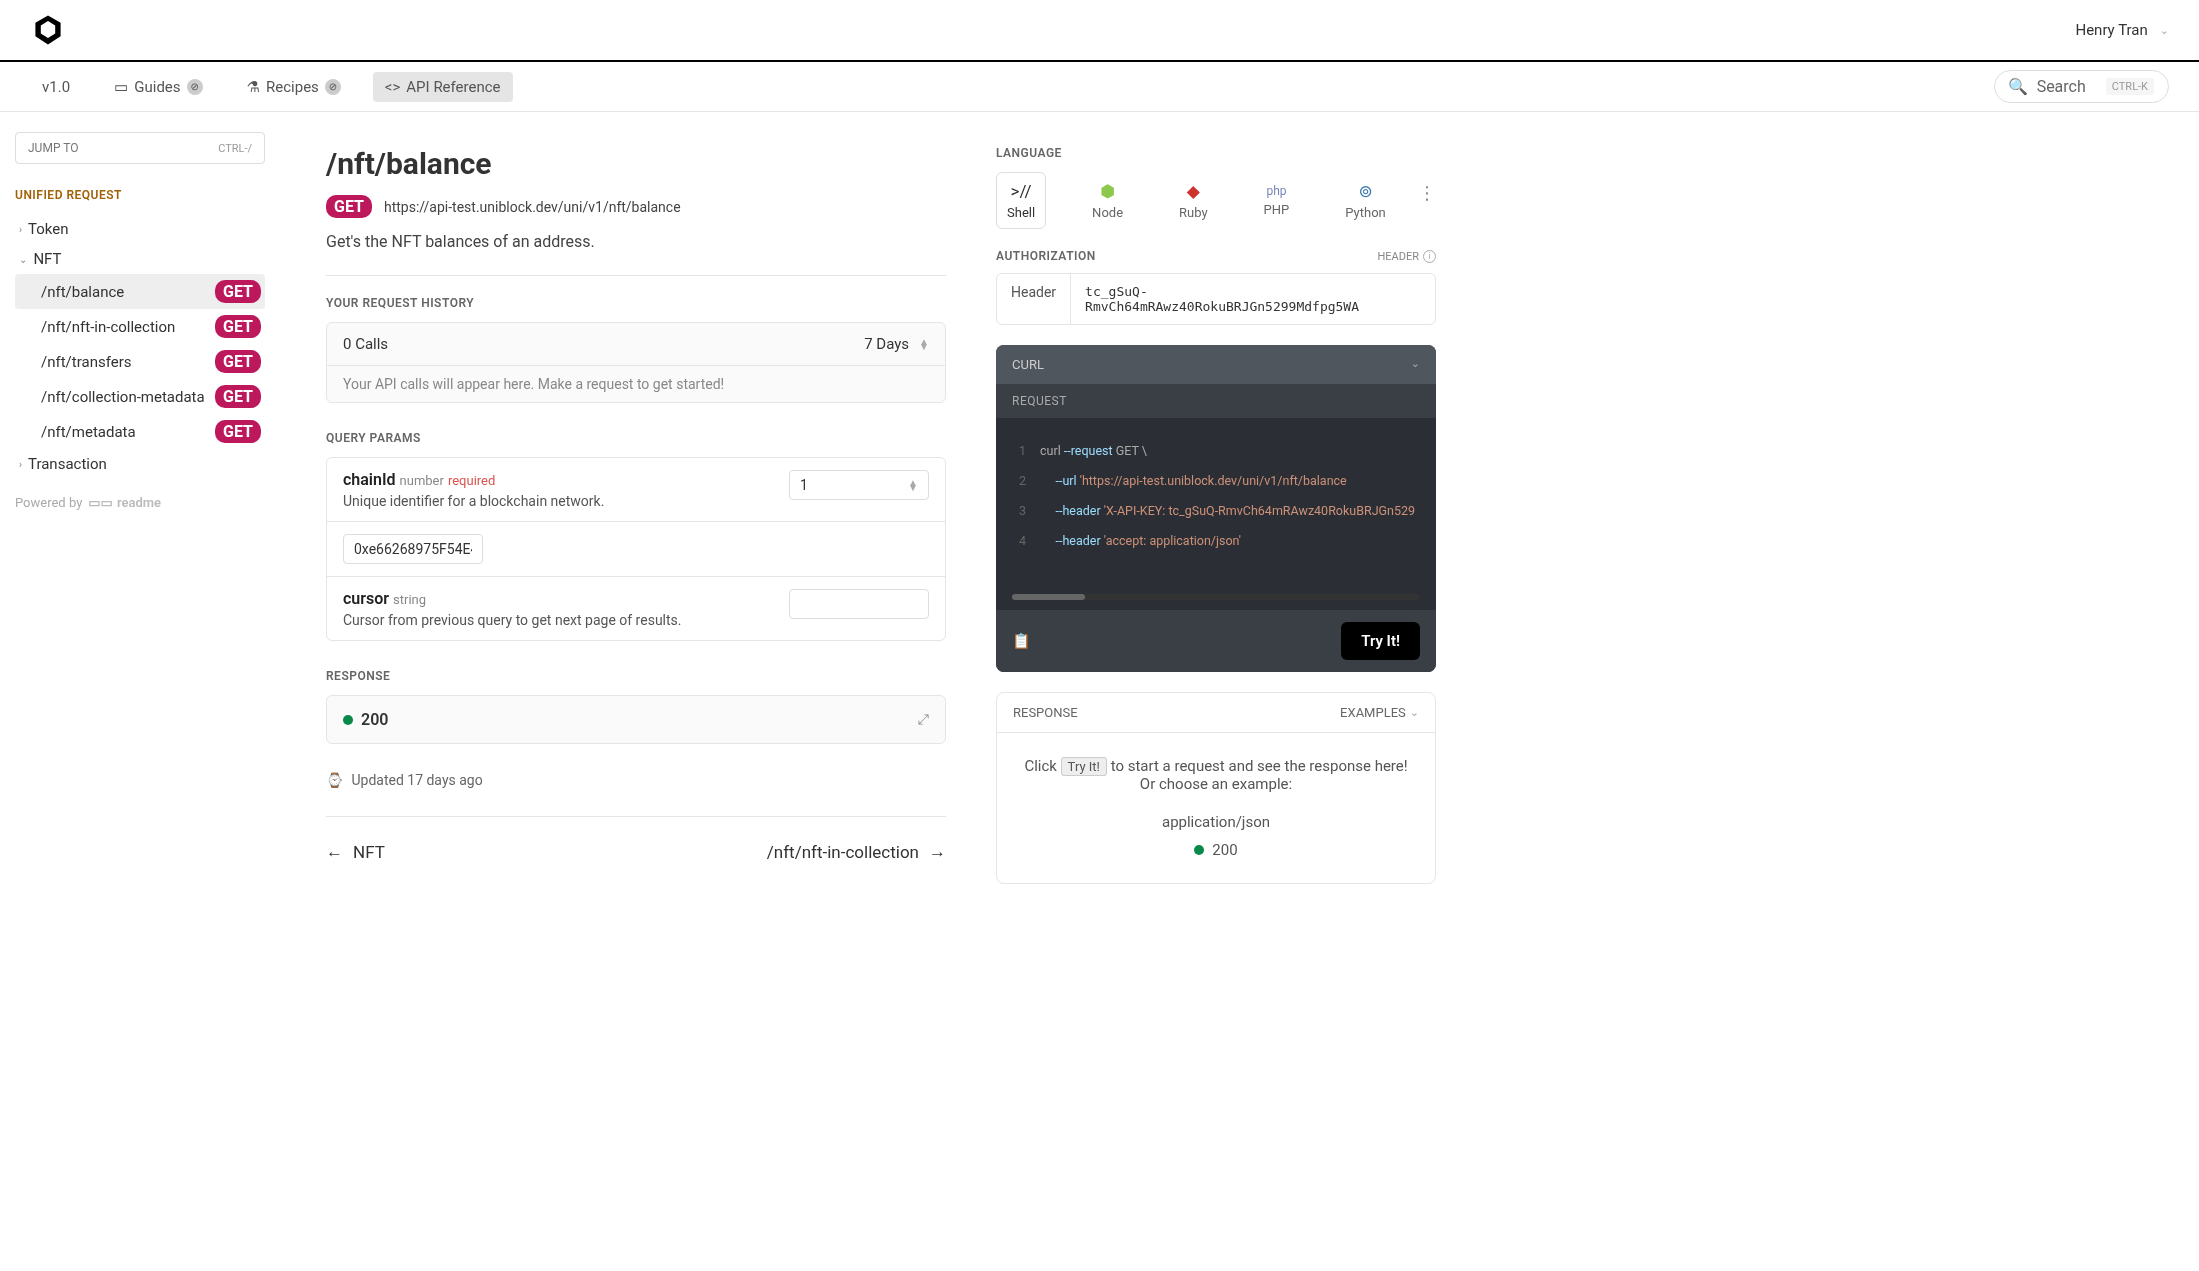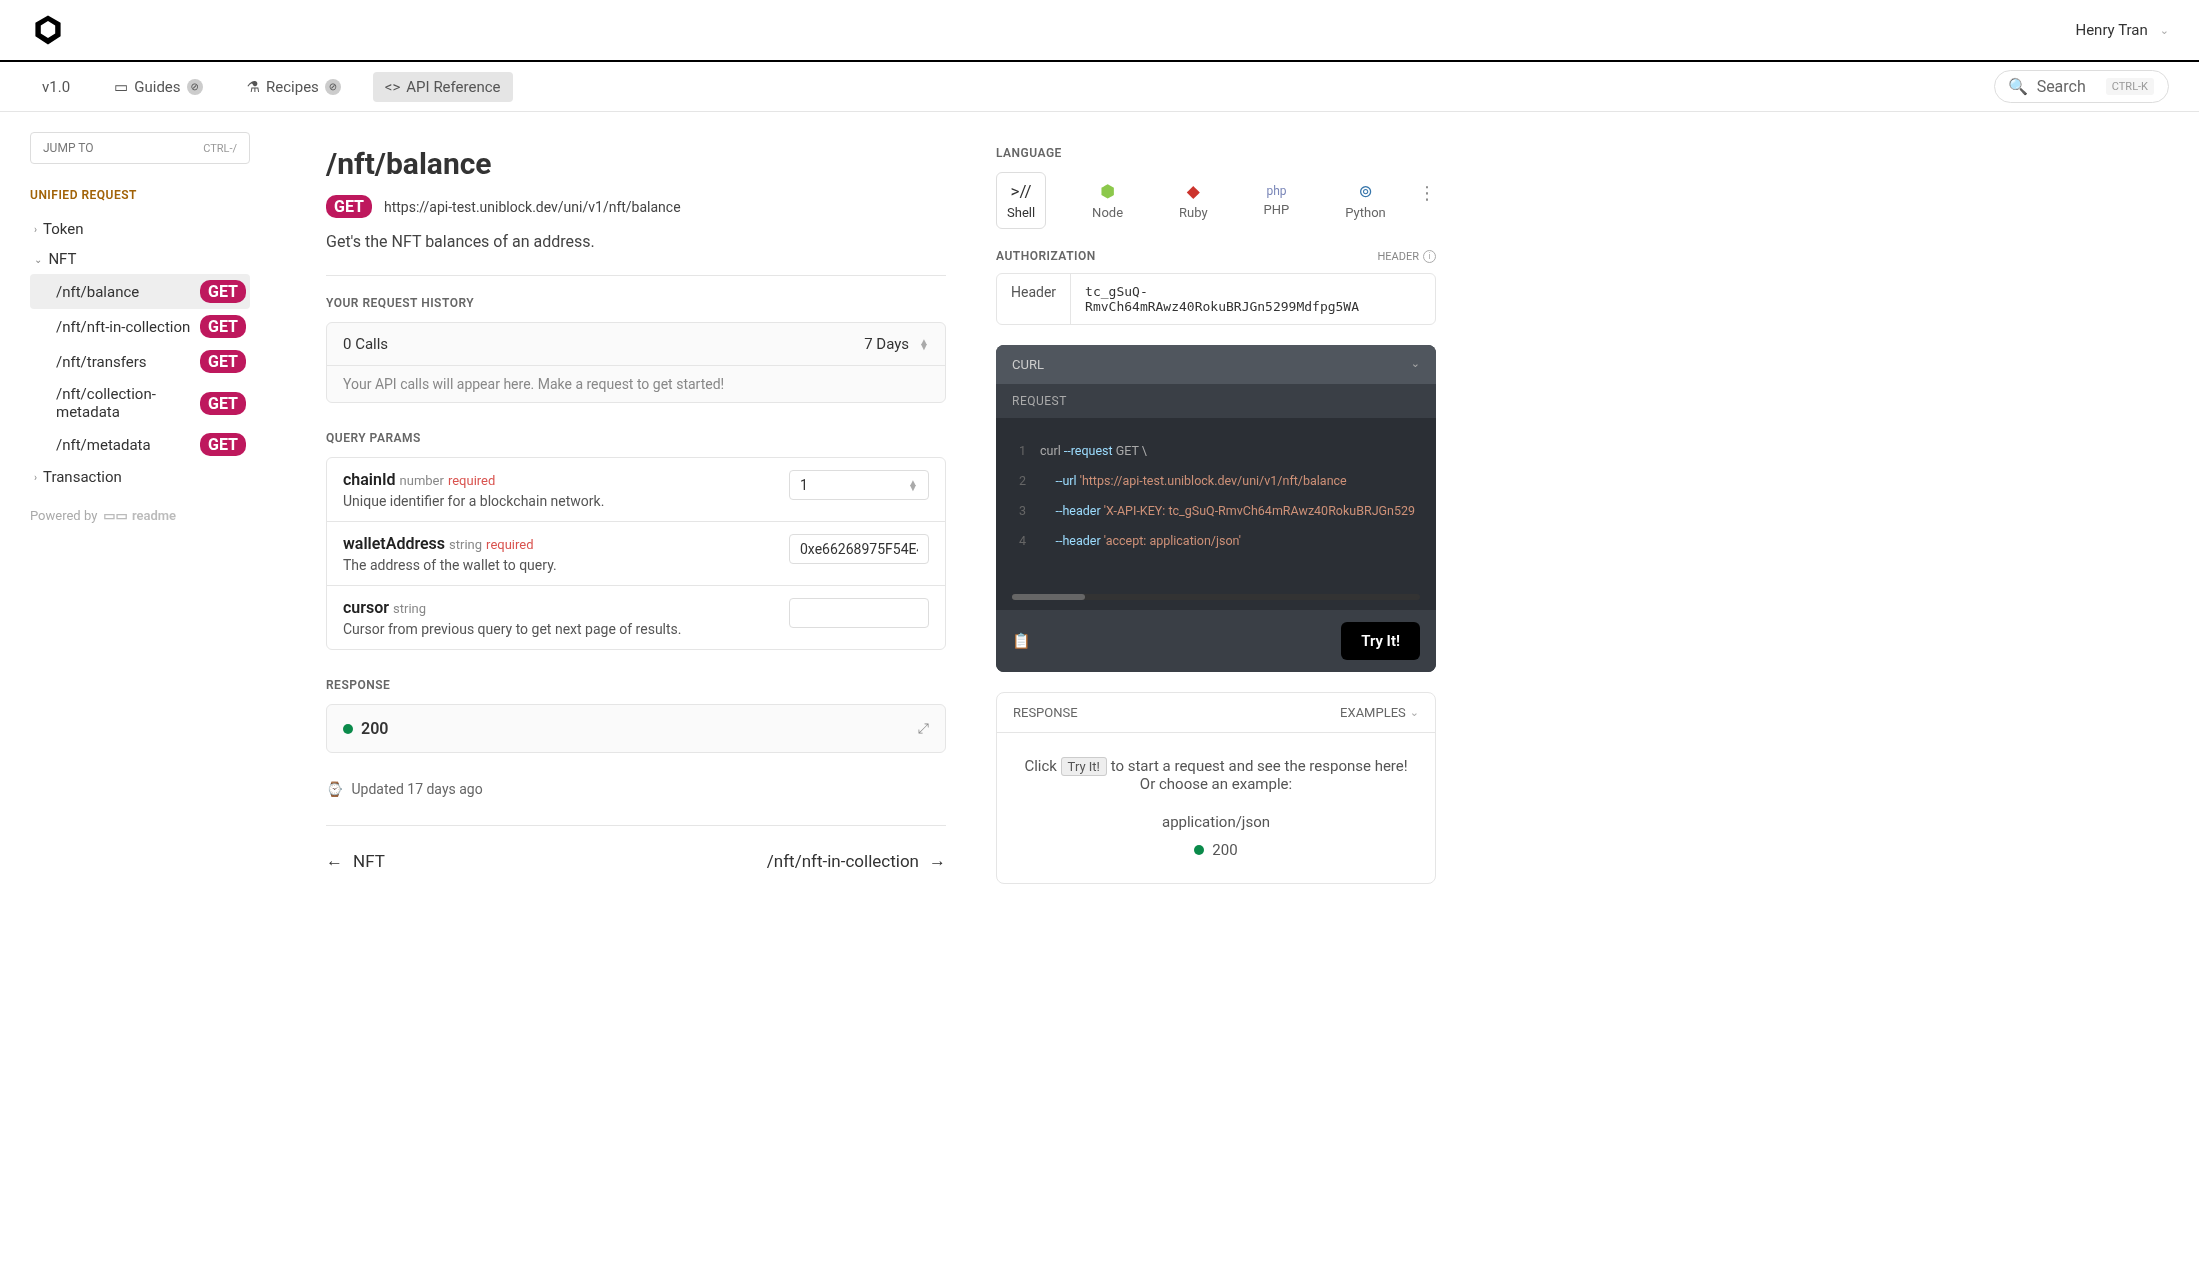--- a/index.html
+++ b/index.html
@@ -10,21 +10,21 @@
 .user-menu { display: flex; align-items: center; gap: 12px; color: #333; font-size: 15px; cursor: pointer; }
 .nav-bar { display: flex; align-items: center; justify-content: space-between; padding: 8px 30px; border-bottom: 1px solid #e5e5e5; }
 .nav-left { display: flex; align-items: center; gap: 20px; }
 .nav-item { display: flex; align-items: center; gap: 6px; color: #555; font-size: 15px; cursor: pointer; padding: 6px 12px; border-radius: 4px; }
 .nav-item.active { background: #e5e5e5; }
 .nav-icon { display: inline-flex; }
 .blocked-icon { display:inline-flex; width:16px; height:16px; border-radius:50%; background:#ccc; align-items:center; justify-content:center; font-size:10px; color:#555; }
 .search-box { display: flex; align-items: center; border: 1px solid #ddd; border-radius: 20px; padding: 6px 14px; gap: 8px; color: #666; }
 .search-kbd { font-size: 11px; color: #999; background: #f5f5f5; padding: 2px 6px; border-radius: 3px; margin-left: 12px; }
 .main { display: flex; }
-.sidebar { width: 280px; padding: 20px 30px; flex-shrink: 0; }
+.sidebar { width: 280px; padding: 20px 15px; flex-shrink: 0; }
 .jumpto { display: flex; justify-content: space-between; align-items: center; border: 1px solid #ddd; border-radius: 4px; padding: 8px 12px; color: #777; font-size: 12px; margin-bottom: 24px; }
 .jumpto-kbd { font-size: 11px; color: #999; }
 .sidebar-heading { font-size: 12px; font-weight: 600; color: #a16207; letter-spacing: 0.5px; margin-bottom: 12px; }
 .tree-item { display: flex; align-items: center; gap: 6px; padding: 6px 4px; color: #333; font-size: 15px; cursor: pointer; }
 .tree-item.indent { padding-left: 26px; justify-content: space-between; }
 .tree-item.active-row { background: #eee; border-radius: 4px; }
 .caret { font-size: 10px; color: #888; }
 .method-badge { background: #be185d; color: #fff; font-size: 16px; font-weight: 700; padding: 2px 8px; border-radius: 10px; }
 .powered { display: flex; align-items: center; gap: 6px; color: #aaa; font-size: 13px; margin-top: 16px; }
 .content { flex: 1; padding: 34px 46px; display: flex; gap: 50px; }
@@ -208,24 +208,20 @@
           <div class="param-left">
             <div><span class="param-name">chainId</span><span class="param-type">number</span><span class="param-req">required</span></div>
             <div class="param-desc">Unique identifier for a blockchain network.</div>
           </div>
           <div class="param-input stepper">
               <span>1</span>
               <span class="updn">▲<br>▼</span>
             </div>
         </div>
         <div class="param-row">
-          <div class="param-left">
-            <div><span class="param-name">walletAddress</span><span class="param-type">string</span><span class="param-req">required</span></div>
-            <div class="param-desc">The address of the wallet to query.</div>
-          </div>
           <input class="param-input" value="0xe66268975F54E4" style="">
         </div>
         <div class="param-row">
           <div class="param-left">
             <div><span class="param-name">cursor</span><span class="param-type">string</span></div>
             <div class="param-desc">Cursor from previous query to get next page of results.</div>
           </div>
           <input class="param-input" value="" style="">
         </div>
       </div>

